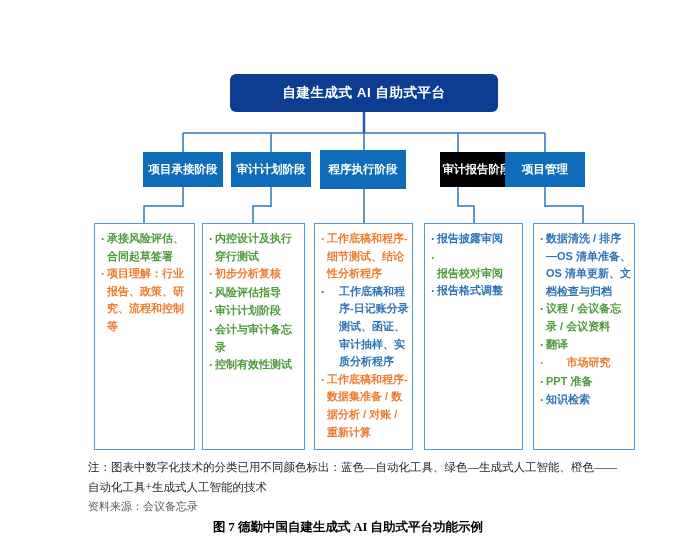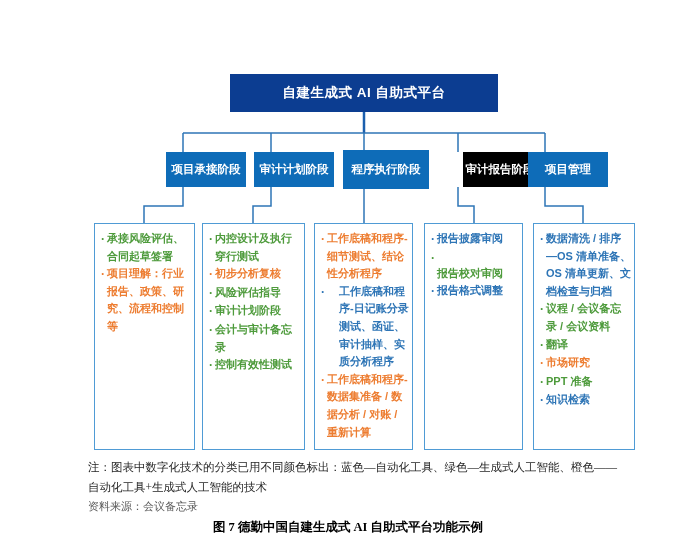--- a/index.html
+++ b/index.html
@@ -4,25 +4,25 @@
 <style>
   html,body{margin:0;padding:0;background:#ffffff;}
   .canvas{
     position:relative;width:696px;height:539px;background:#ffffff;overflow:hidden;
     font-family:"Liberation Sans","DejaVu Sans",sans-serif;
   }
   .connectors{position:absolute;left:0;top:0;width:696px;height:539px;pointer-events:none;}
   .root-box{
     position:absolute;left:230px;top:74px;width:268px;height:38px;
     display:flex;align-items:center;justify-content:center;
-    color:#ffffff;font-weight:bold;font-size:13.5px;letter-spacing:.5px;
+    color:#ffffff;font-weight:bold;font-size:13.5px;letter-spacing:.5px;border-radius:6px;
   }
   .stage-box{
     position:absolute;height:35px;display:flex;align-items:center;justify-content:center;
-    color:#ffffff;font-weight:bold;font-size:11.5px;white-space:nowrap;margin-left:23px;
+    color:#ffffff;font-weight:bold;font-size:11.5px;white-space:nowrap;
   }
   .detail-box{
     position:absolute;top:223px;height:227px;background:#ffffff;
     border:1.5px solid #4F9BD5;box-sizing:border-box;
     padding:6px 3px 4px 4px;
   }
   .item{display:flex;align-items:flex-start;font-weight:bold;font-size:11px;line-height:1.6;}
   .marker{flex:0 0 8px;text-align:center;font-size:12px;line-height:1.55;}
   .item-text{flex:1 1 auto;word-break:break-all;}
   .note{
@@ -141,21 +141,21 @@
     <div class="item">
       <span class="marker" style="color: rgb(78, 155, 60);">·</span>
       <span class="item-text" style="color: rgb(78, 155, 60);">议程 / 会议备忘录 / 会议资料</span>
     </div>
     <div class="item">
       <span class="marker" style="color: rgb(78, 155, 60);">·</span>
       <span class="item-text" style="color: rgb(78, 155, 60);">翻译</span>
     </div>
     <div class="item">
       <span class="marker" style="color: rgb(237, 125, 49);">·</span>
-      <span class="item-text" style="color: rgb(237, 125, 49);">市场研究</span>
+      <span class="item-text" style="color: rgb(237, 125, 49); text-align: center;">市场研究</span>
     </div>
     <div class="item">
       <span class="marker" style="color: rgb(78, 155, 60);">·</span>
       <span class="item-text" style="color: rgb(78, 155, 60);">PPT 准备</span>
     </div>
     <div class="item">
       <span class="marker" style="color: rgb(46, 117, 182);">·</span>
       <span class="item-text" style="color: rgb(46, 117, 182);">知识检索</span>
     </div>
   </div>

